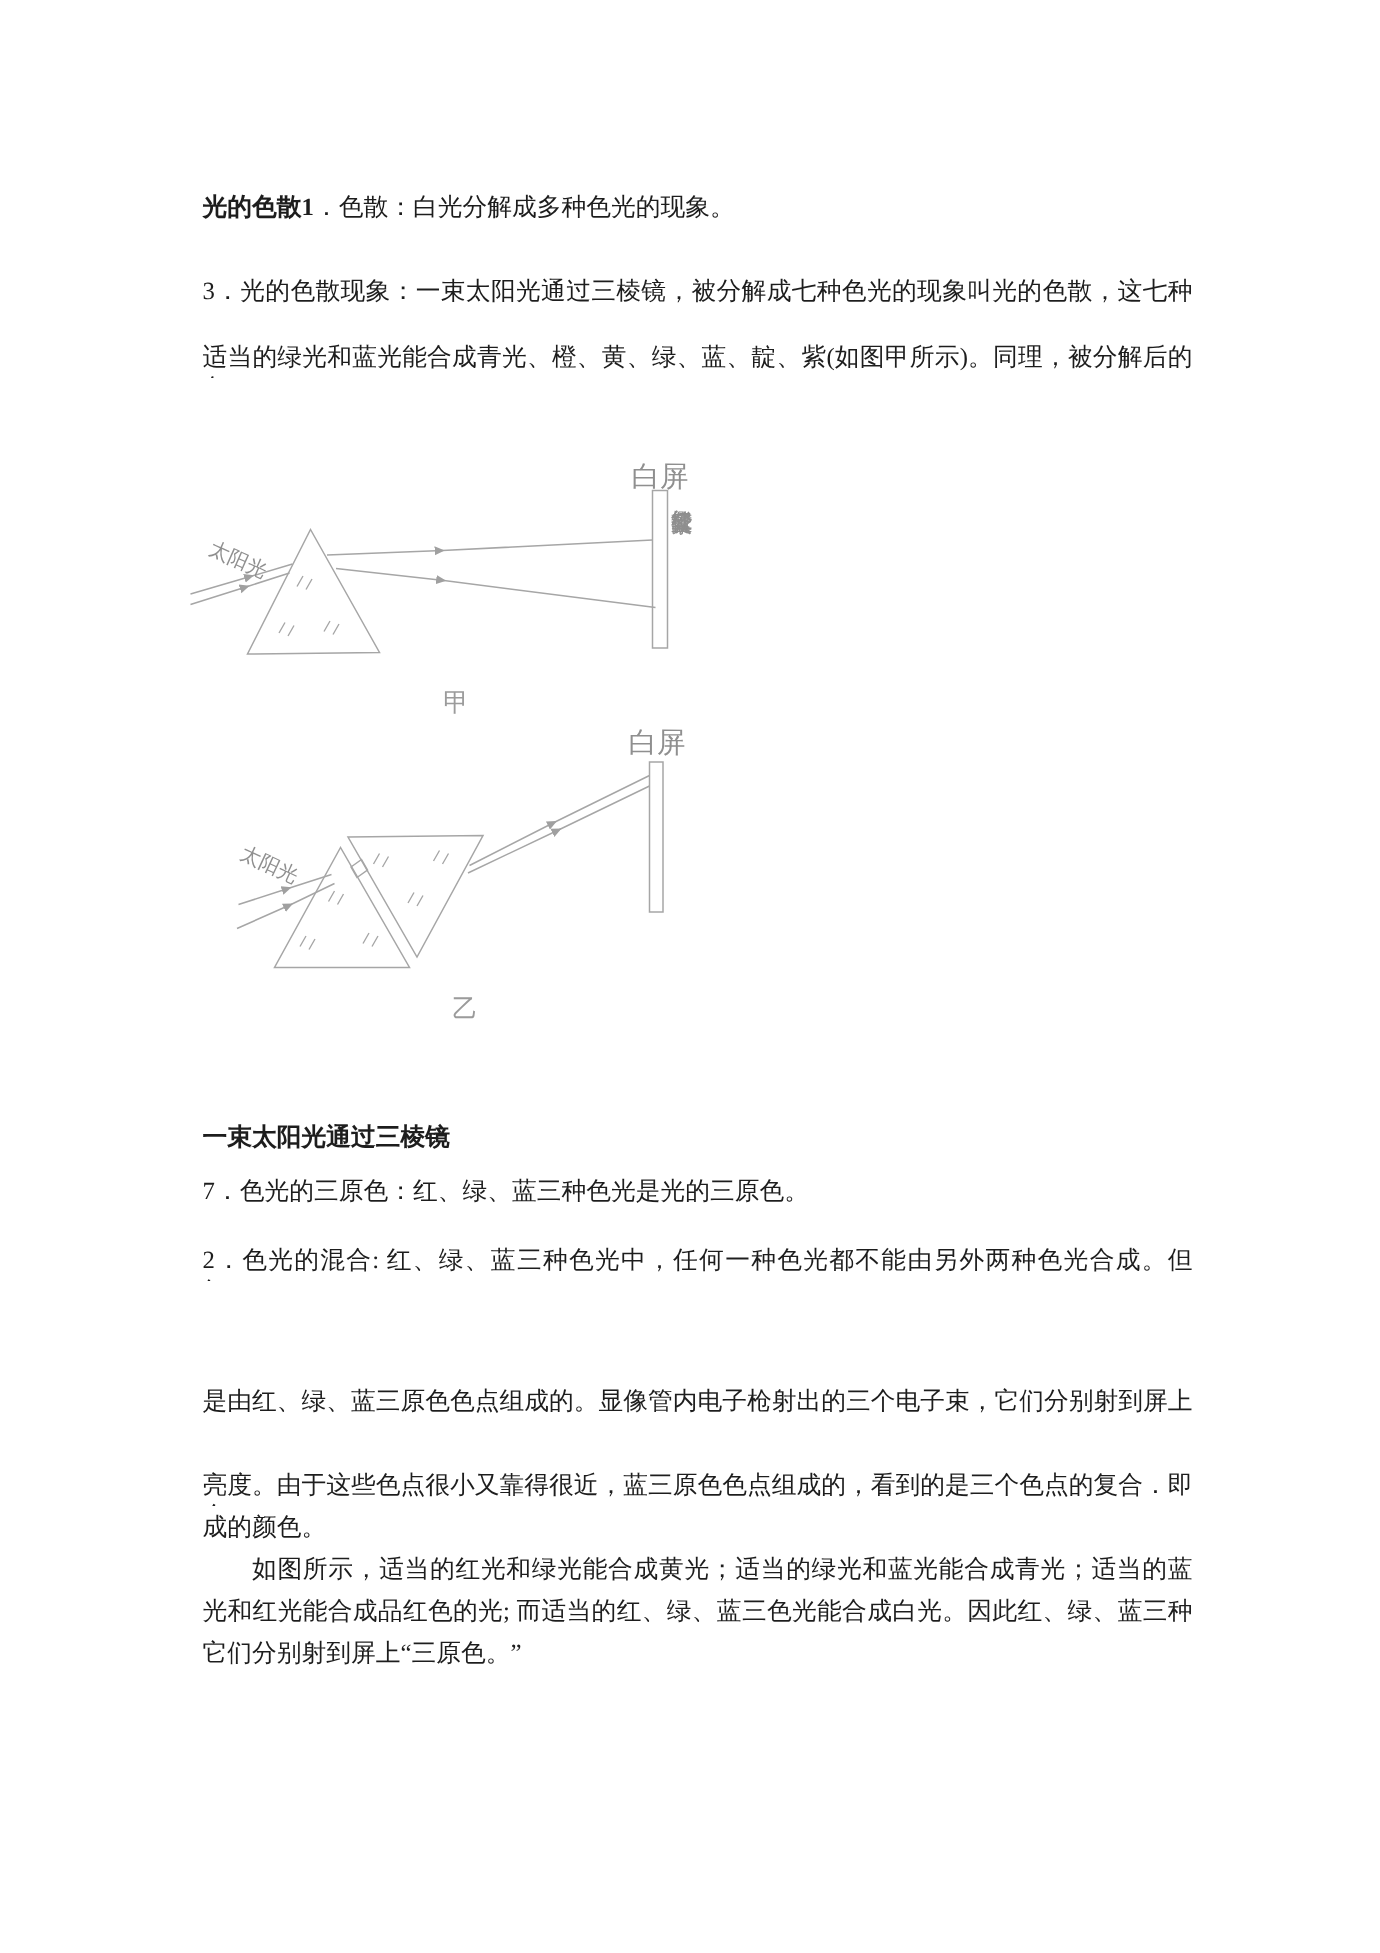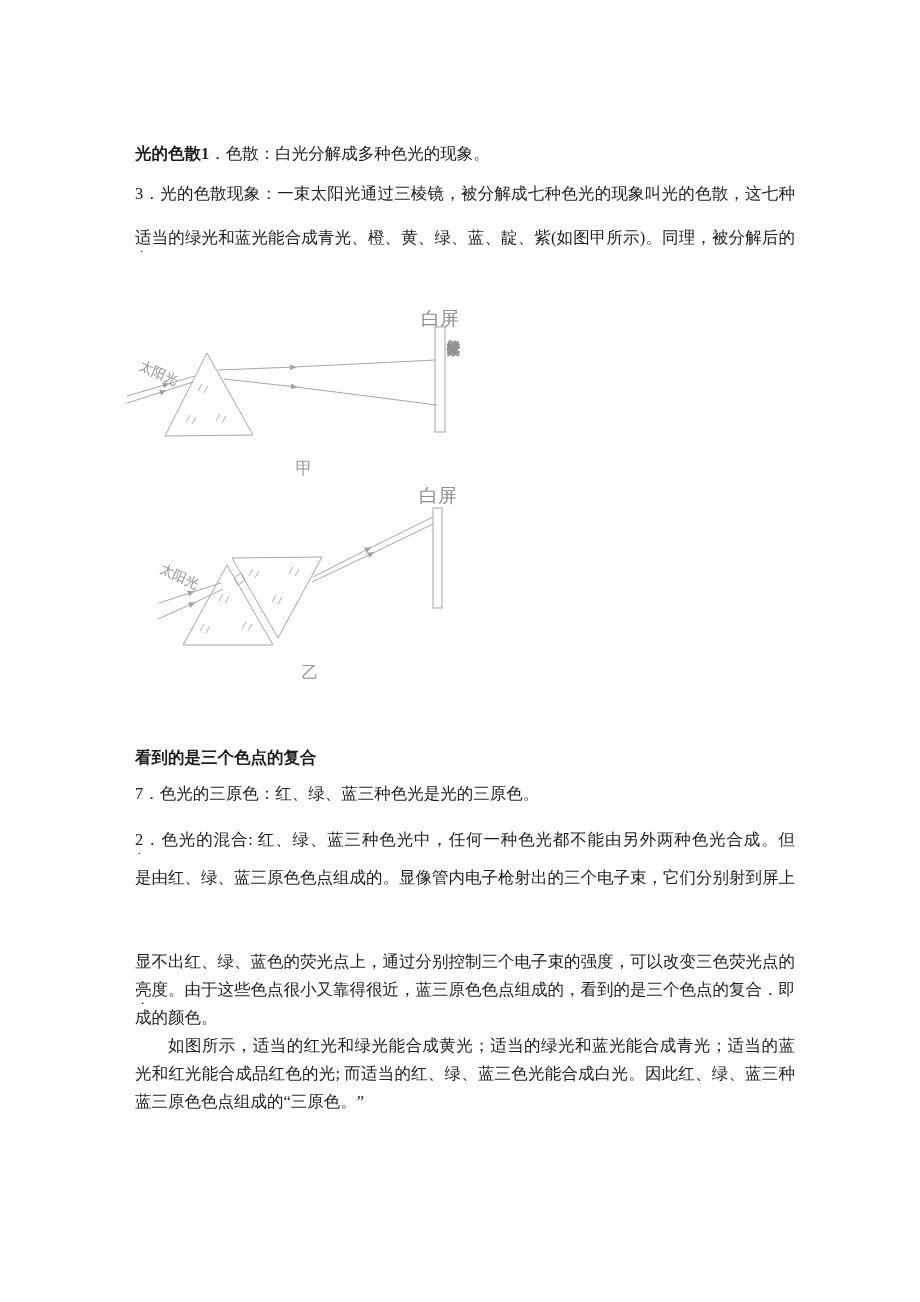--- a/index.html
+++ b/index.html
@@ -31,21 +31,21 @@
     text-align:center; line-height:1;
   }
   .stroke { fill:none; stroke:#a6a6a6; stroke-width:1; }
   .hatch  { fill:none; stroke:#a6a6a6; stroke-width:0.9; }
 </style>
 </head>
 <body>
 
 <div class="page">
 
-  <div class="tl" style="top:144px"><span class="b">光的色散1</span><span>．色散：白光分解成多种色光的现象。</span></div>
+  <div class="tl" style="top:128px"><span class="b">光的色散1</span><span>．色散：白光分解成多种色光的现象。</span></div>
 
   <div class="tl j" style="top:184px">3．光的色散现象：一束太阳光通过三棱镜，被分解成七种色光的现象叫光的色散，这七种</div>
   <div class="tl j" style="top:228px">适当的绿光和蓝光能合成青光、橙、黄、绿、蓝、靛、紫(如图甲所示)。同理，被分解后的色</div>
 
   <div class="fig" style="left:120px; top:300px; width:370px; height:190px">
     <svg width="370" height="190" viewBox="0 0 370 190">
       <defs>
         <marker id="arr" viewBox="0 0 10 10" refX="7" refY="5" markerWidth="7.5" markerHeight="7.5" orient="auto">
           <path d="M0,1 L9,5 L0,9 z" fill="#a0a0a0"></path>
         </marker>
@@ -93,26 +93,25 @@
       <path class="stroke" d="M193,92 L250,63 L313,32" marker-mid="url(#arr)"></path>
       <path class="stroke" d="M192,97 L253,68 L313,39" marker-mid="url(#arr)"></path>
 
       <rect class="stroke" x="313" y="23" width="9" height="100"></rect>
     </svg>
     <div class="figlabel" style="left:299px; top:1px">白屏</div>
     <div class="figlabel sunlight" style="left:44px; top:77px; transform:rotate(25deg)">太阳光</div>
     <div class="caption" style="left:170px; top:179px">乙</div>
   </div>
 
-  <div class="tl b" style="top:748px">看到的是三个色点的复合</div>
+  <div class="tl b" style="top:748px">一束太阳光通过三棱镜</div>
   <div class="tl" style="top:784px">7．色光的三原色：红、绿、蓝三种色光是光的三原色。</div>
 
   <div class="tl j" style="top:830px">2．色光的混合: 红、绿、蓝三种色光中，任何一种色光都不能由另外两种色光合成。但红、</div>
-  <div class="tl j" style="top:868px">是由红、绿、蓝三原色色点组成的。显像管内电子枪射出的三个电子束，它们分别射到屏上</div>
-  <div class="tl j" style="top:952px">显不出红、绿、蓝色的荧光点上，通过分别控制三个电子束的强度，可以改变三色荧光点的</div>
+  <div class="tl j" style="top:924px">是由红、绿、蓝三原色色点组成的。显像管内电子枪射出的三个电子束，它们分别射到屏上</div>
   <div class="tl j" style="top:980px">亮度。由于这些色点很小又靠得很近，蓝三原色色点组成的，看到的是三个色点的复合．即合</div>
   <div class="tl j indent" style="top:1036px">如图所示，适当的红光和绿光能合成黄光；适当的绿光和蓝光能合成青光；适当的蓝</div>
 
   <div class="tl" style="top:1008px">成的颜色。</div>
   <div class="tl j" style="top:1064px">光和红光能合成品红色的光; 而适当的红、绿、蓝三色光能合成白光。因此红、绿、蓝三种</div>
-  <div class="tl" style="top:1092px">蓝三原色色点组成的“三原色。”</div>
+  <div class="tl" style="top:1092px">它们分别射到屏上“三原色。”</div>
 
 </div>
 
 </body></html>

